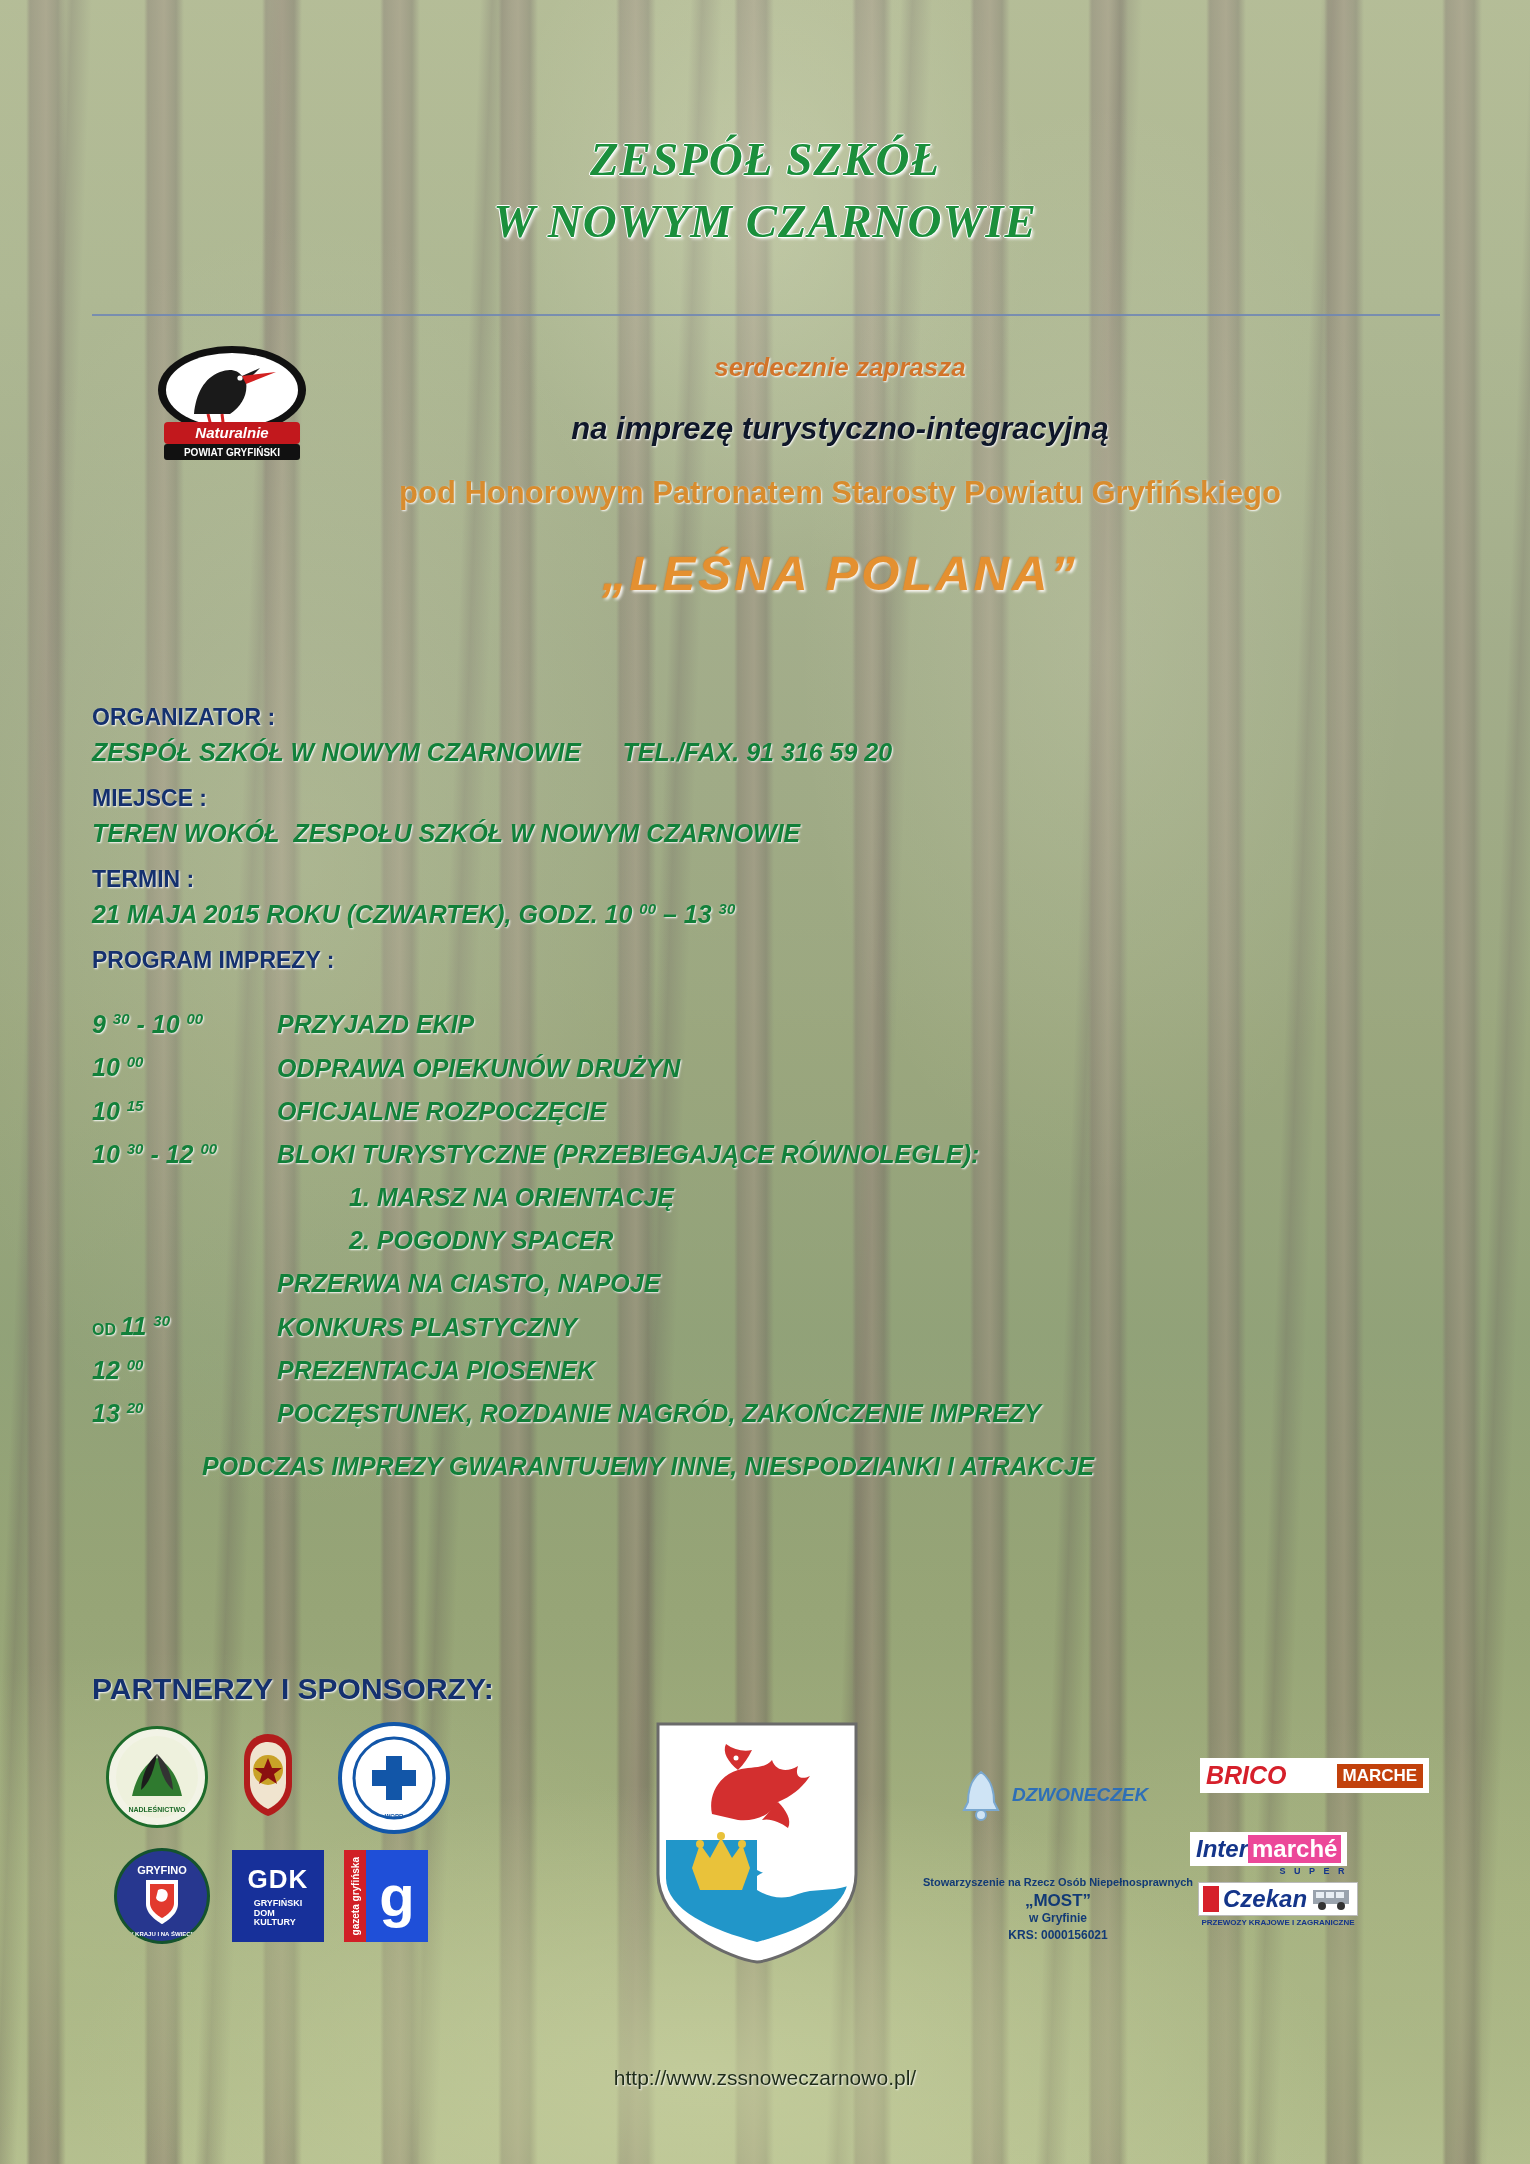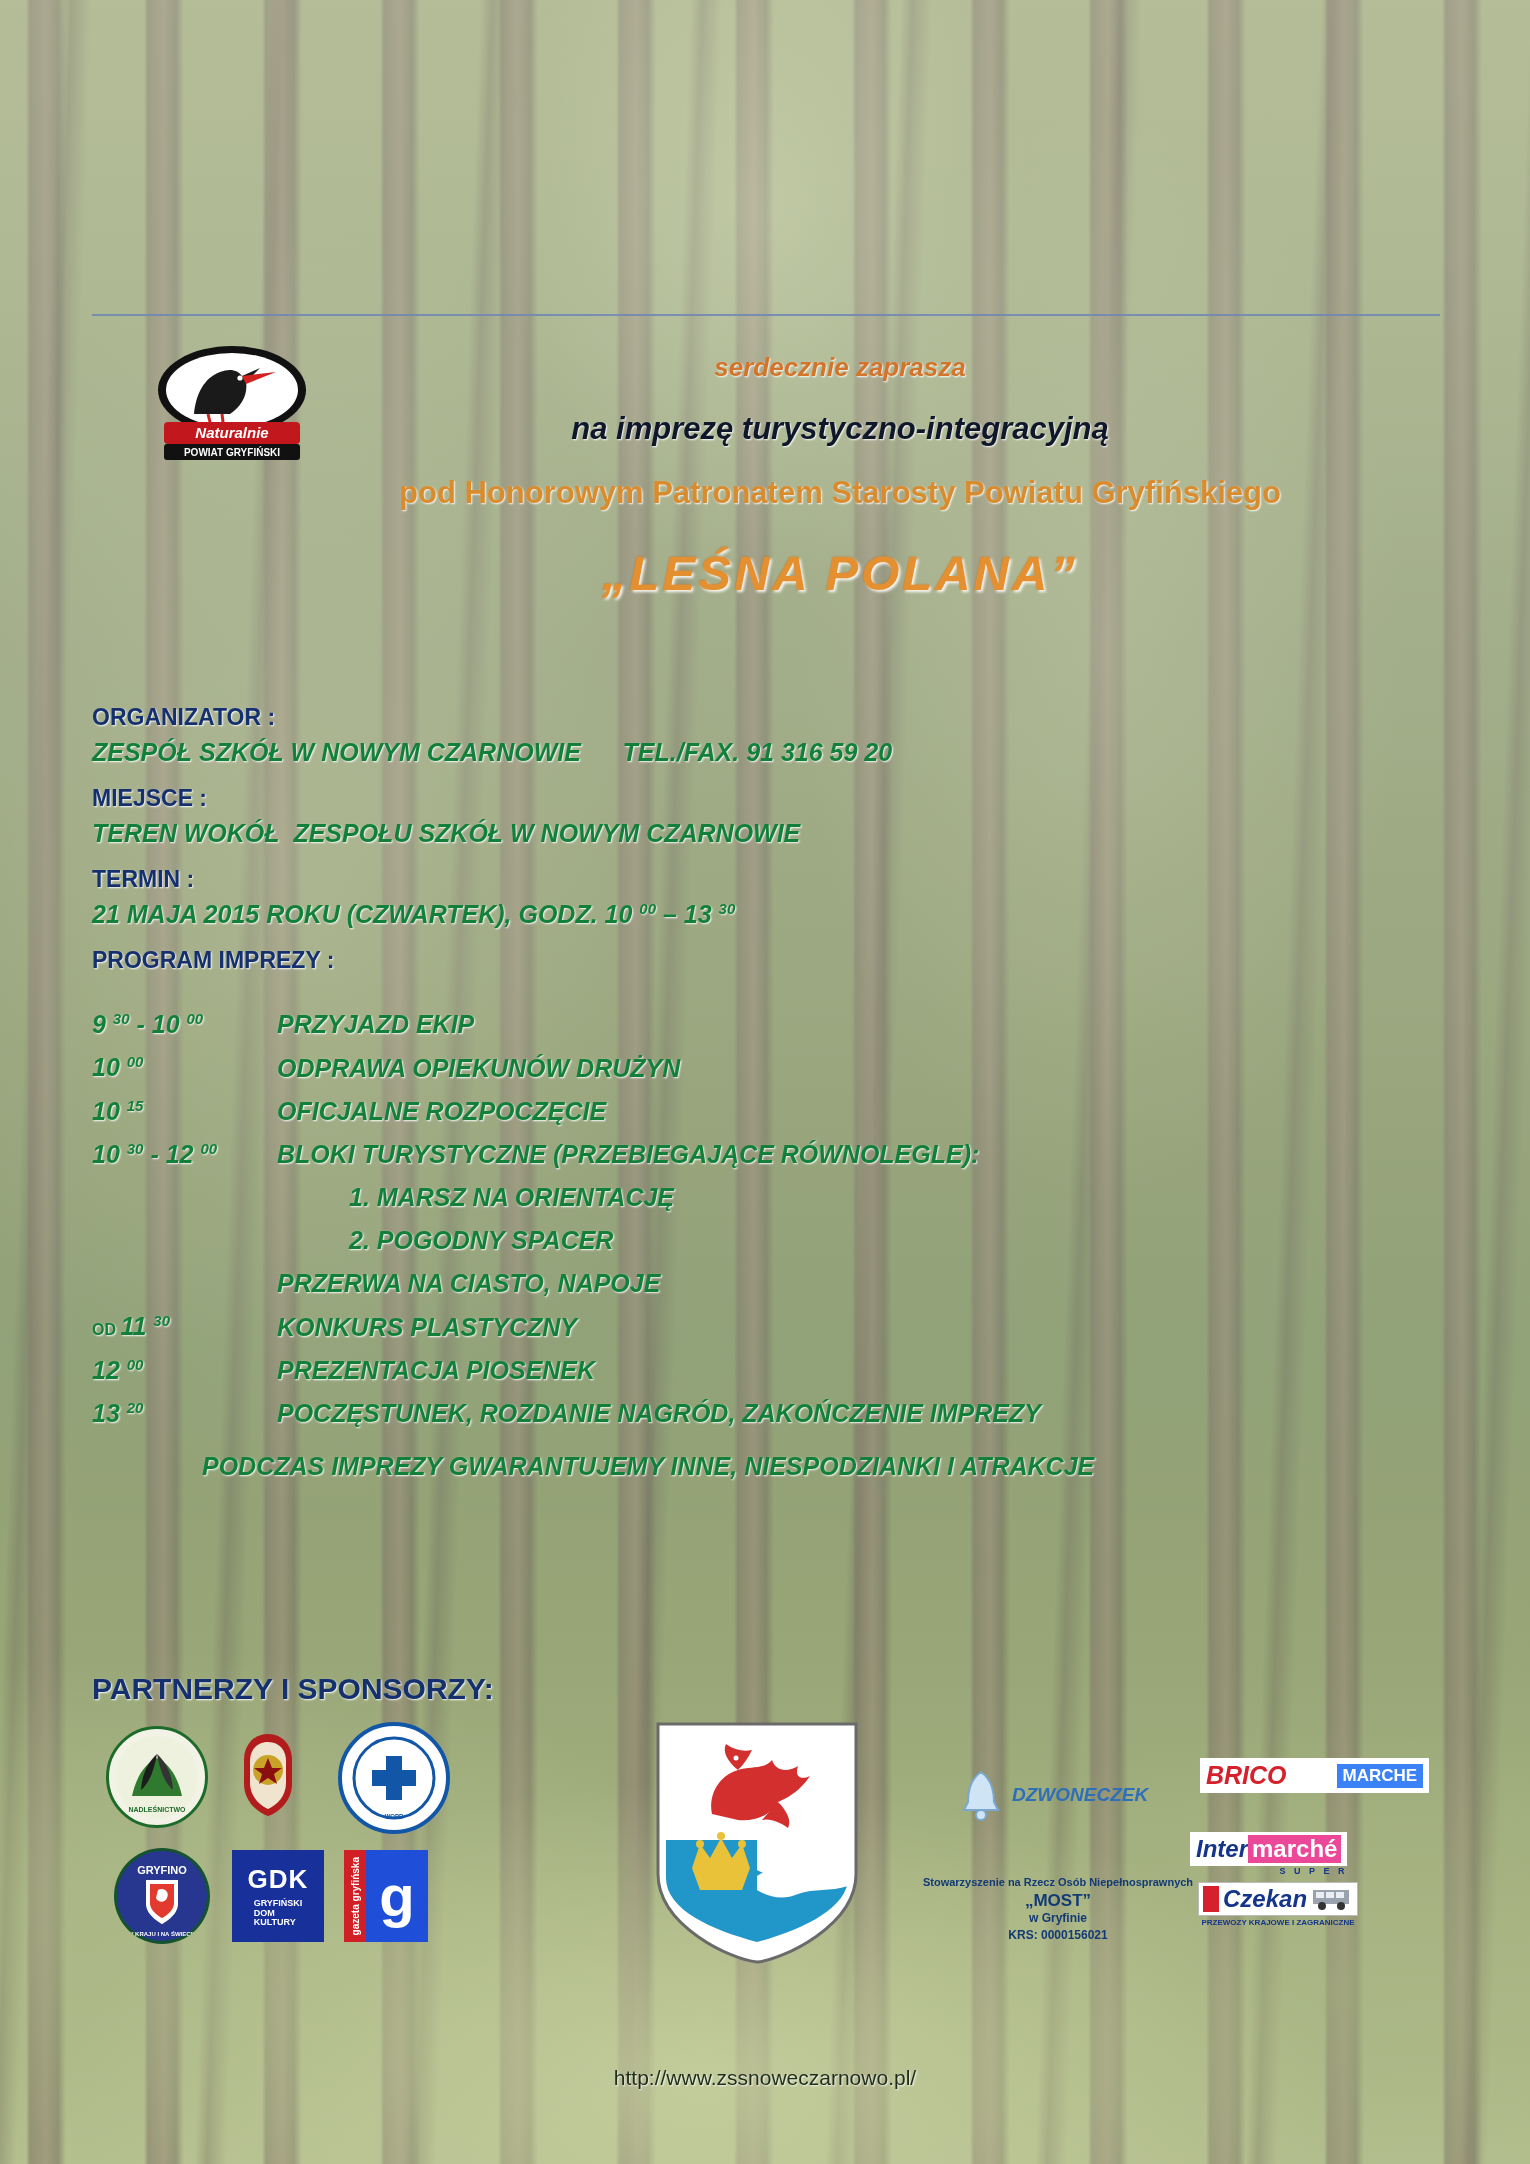--- a/index.html
+++ b/index.html
@@ -271,20 +271,24 @@
 </style>
 </head>
 <body>
 
 <div class="bg"></div>
 <div class="bg-blur"></div>
 <div class="bg-wash"></div>
 
 <div class="page">
 
+  <div class="title-block">
+    <div class="title-line">ZESPÓŁ SZKÓŁ</div>
+    <div class="title-line">W NOWYM CZARNOWIE</div>
+  </div>
   <div class="rule"></div>
 
   <div class="logo">
     <svg width="180" height="126" viewBox="0 0 180 126">
       <ellipse cx="90" cy="52" rx="74" ry="44" fill="#111111"></ellipse>
       <ellipse cx="90" cy="52" rx="66" ry="37" fill="#ffffff"></ellipse>
       <path d="M52 76 C54 56 62 40 78 34 C88 30 96 32 100 38 L118 30 L104 44 C106 56 100 68 88 76 Z" fill="#1a1a1a"></path>
       <path d="M100 38 L134 34 L104 46 Z" fill="#d22121"></path>
       <circle cx="98" cy="40" r="2.6" fill="#ffffff"></circle>
       <path d="M66 76 L70 92 M80 76 L82 92" stroke="#d22121" stroke-width="3" fill="none"></path>
@@ -457,21 +461,21 @@
     <div class="logo-item" style="left:826px; top:158px; width:280px; text-align:center;">
       <div style="font-size:11px;font-weight:bold;color:#123a75;">Stowarzyszenie na Rzecz Osób Niepełnosprawnych</div>
       <div style="font-size:17px;font-weight:bold;color:#123a75;margin-top:3px;">„MOST”</div>
       <div style="font-size:12px;font-weight:bold;color:#123a75;">w Gryfinie</div>
       <div style="font-size:12px;font-weight:bold;color:#123a75;margin-top:3px;">KRS: 0000156021</div>
     </div>
 
     <div class="logo-item" style="left:1108px; top:40px;">
       <div style="display:flex;align-items:center;background:#ffffff;padding:3px 6px;gap:48px;">
         <span style="font-size:25px;font-weight:bold;color:#d6202b;font-style:italic;">BRICO</span>
-        <span style="font-size:17px;font-weight:bold;color:#ffffff;background:#3b82f6;padding:2px 6px;margin-left:2px;">MARCHE</span>
+        <span style="font-size:17px;font-weight:bold;color:#ffffff;background:#c2410c;padding:2px 6px;margin-left:2px;">MARCHE</span>
       </div>
     </div>
 
     <div class="logo-item" style="left:1098px; top:82px;margin-top:32px;">
       <div style="display:flex;align-items:center;background:#ffffff;padding:3px 6px;">
         <span style="font-size:24px;font-weight:bold;color:#14358a;font-style:italic;">Inter</span>
         <span style="font-size:24px;font-weight:bold;color:#ffffff;background:#ec4899;padding:0 4px;">marché</span>
       </div>
       <div style="font-size:9px;font-weight:bold;color:#14358a;text-align:right;letter-spacing:3px;">S U P E R</div>
     </div>

